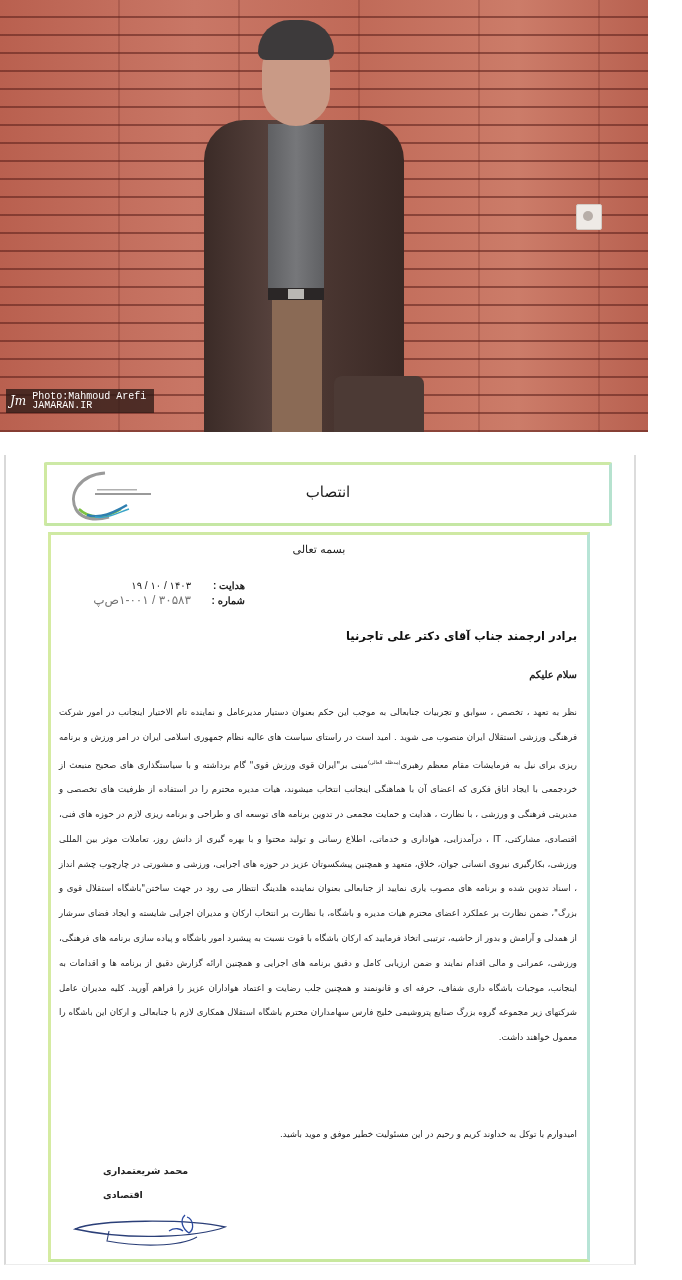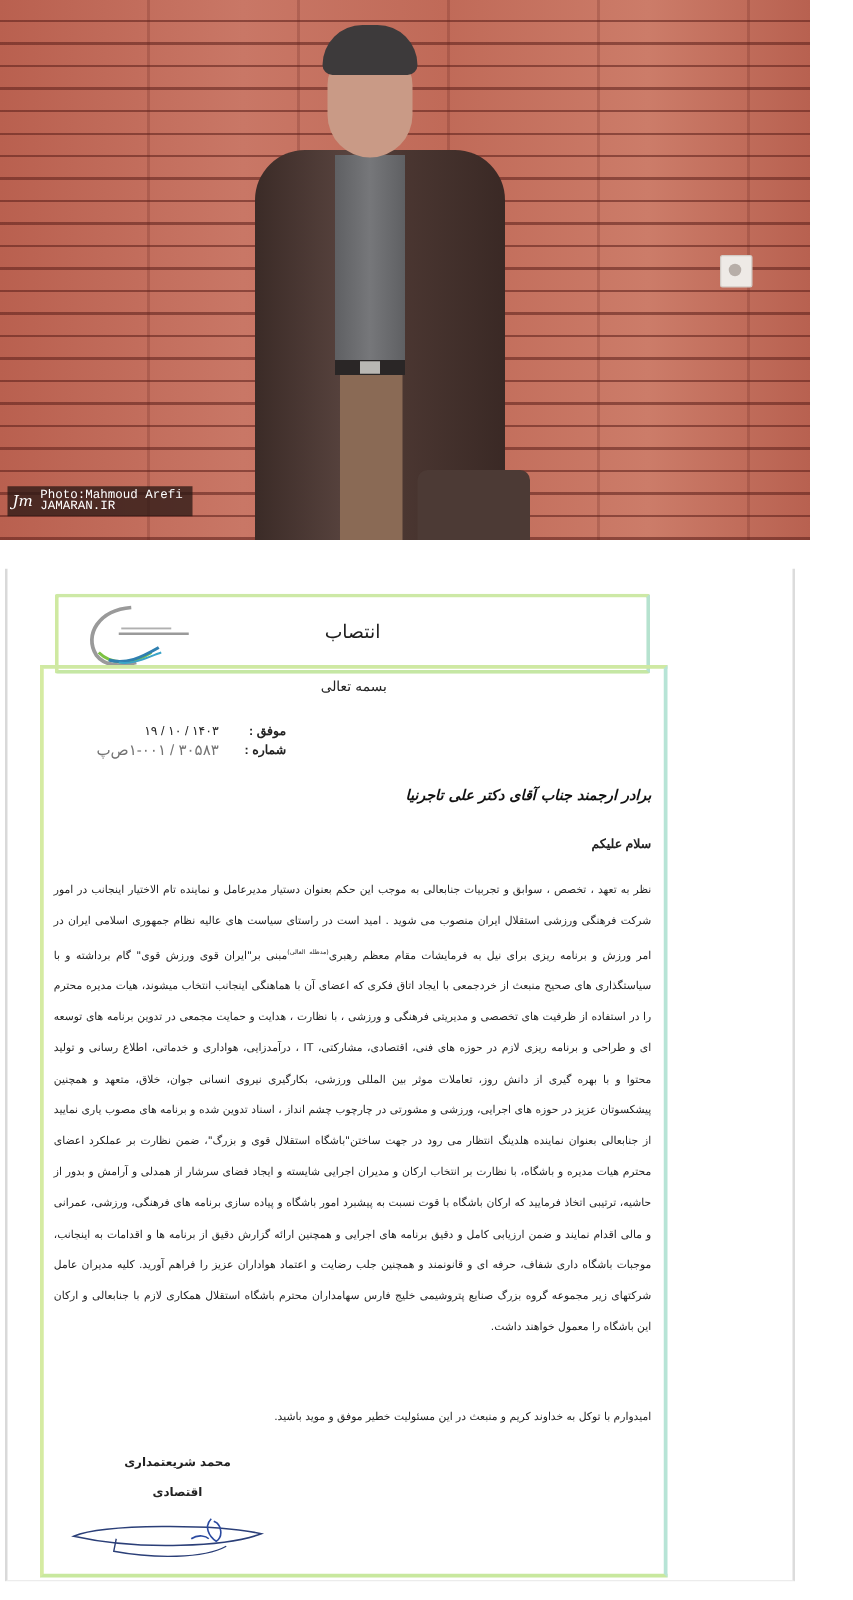--- a/index.html
+++ b/index.html
@@ -30,45 +30,45 @@
   .bag { position:absolute; left:134px; top:356px; width:90px; height:56px; background:#4c3a35; border-radius:8px 8px 0 0; }
 
   .credit { position:absolute; left:6px; top:389px; height:24px; padding:0 8px 0 4px; background:rgba(45,25,22,0.78); display:flex; align-items:center; gap:6px; }
   .credit-logo { font-family:"DejaVu Serif", serif; font-style:italic; color:#fff; font-size:12px; }
   .credit-text { display:flex; flex-direction:column; color:#fff; font-size:10px; line-height:9px; font-family:Liberation Mono, monospace; }
 
   
   .paper { position:absolute; left:4px; top:455px; width:632px; height:810px; background:#ffffff;
     border-left:2px solid #d9d9d9; border-right:2px solid #dcdcdc; border-bottom:1px solid #ececec; box-sizing:border-box; }
 
-  .header-box { position:absolute; left:38px; top:7px; width:476px; height:64px; box-sizing:border-box;
+  .header-box { position:absolute; left:38px; top:7px; width:568px; height:64px; box-sizing:border-box;
     border:3px solid; border-radius:2px;
-    border-color:#cde9a6 #b6e2cf #c5e7a4 #cfe9a1;margin-top:13px; }
+    border-color:#cde9a6 #b6e2cf #c5e7a4 #cfe9a1; }
   .logo { position:absolute; left:18px; top:4px; width:96px; height:54px; }
   .header-title { position:absolute; left:0; right:0; top:18px; text-align:center; font-family:"DejaVu Serif", serif; font-size:15px; color:#1e1e1e; direction:rtl; }
 
-  .body-box { position:absolute; left:26px; top:77px; width:502px; height:730px; box-sizing:border-box;
+  .body-box { position:absolute; left:42px; top:77px; width:542px; height:730px; box-sizing:border-box;
     border-top:3px solid #cfe9a3; border-left:3px solid #d5eba2; border-right:3px solid #b7e4d6; border-bottom:3px solid #c8e89e; }
 
   .bismillah { position:absolute; left:0; right:0; top:8px; text-align:center; font-family:"DejaVu Serif", serif; font-size:11px; color:#222; direction:rtl; }
 
   .meta { position:absolute; left:34px; top:43px; width:160px; direction:rtl; font-size:10px; color:#222; line-height:15px; font-family:"Liberation Sans", sans-serif; }
   .meta-row { display:flex; gap:8px; }
   .meta-label { font-weight:bold; width:46px; }
   .meta-number-hand { color:#737373; font-size:12px; }
 
-  .recipient { position:absolute; right:10px; top:94px; direction:rtl; font-weight:bold; font-size:11.5px; color:#111; font-family:"DejaVu Sans", sans-serif;font-style:italic; }
+  .recipient { position:absolute; right:10px; top:94px; direction:rtl; font-weight:bold; font-size:11.5px; color:#111; font-family:"DejaVu Sans", sans-serif; }
   .greeting { position:absolute; right:10px; top:134px; direction:rtl; font-size:10px; font-weight:bold; color:#222; font-family:Liberation Sans, sans-serif; }
 
   .letter-body { position:absolute; left:8px; right:10px; top:165px; direction:rtl; text-align:justify; text-align-last:right;
     font-family:"DejaVu Sans", sans-serif; font-size:8.6px; line-height:24.8px; color:#222; }
   .sup { font-size:5px; vertical-align:super; }
   .closing { position:absolute; left:8px; right:10px; top:594px; direction:rtl; font-size:8.6px; color:#222; font-family:"DejaVu Sans", sans-serif; }
 
-  .signer { position:absolute; left:52px; top:624px; width:110px; text-align:center; direction:rtl; font-weight:bold; font-size:9.5px; color:#222; line-height:24px; font-family:"DejaVu Sans", sans-serif; }
+  .signer { position:absolute; left:52px; top:624px; width:110px; text-align:left; direction:rtl; font-weight:bold; font-size:9.5px; color:#222; line-height:24px; font-family:"DejaVu Sans", sans-serif; }
   .signature { position:absolute; left:18px; top:676px; width:160px; height:40px; }
 </style>
 </head>
 <body>
 
 <div class="photo">
   <div class="brick-joints"></div>
   <div class="socket"></div>
   <div class="person">
     <div class="jacket"></div>
@@ -101,35 +101,35 @@
       <rect x="32" y="20" width="40" height="1.5" fill="#b0b0b0"></rect>
     </svg>
     <div class="header-title">انتصاب</div>
   </div>
 
   <div class="body-box">
     <div class="bismillah">بسمه تعالی</div>
 
     <div class="meta">
       <div class="meta-row">
-        <span class="meta-label">موفق :</span>
+        <span class="meta-label">هدایت :</span>
         <span>۱۴۰۳ / ۱۰ / ۱۹</span>
       </div>
       <div class="meta-row">
         <span class="meta-label">شماره :</span>
         <span class="meta-number-hand">۳۰۵۸۳ / ۱-۰۰۱ص‌پ</span>
       </div>
     </div>
 
     <div class="recipient">برادر ارجمند جناب آقای دکتر علی تاجرنیا</div>
     <div class="greeting">سلام علیکم</div>
 
     <div class="letter-body"><span>نظر به تعهد ، تخصص ، سوابق و تجربیات جنابعالی به موجب این حکم بعنوان دستیار مدیرعامل و نماینده تام الاختیار اینجانب در امور شرکت فرهنگی ورزشی استقلال ایران منصوب می شوید . امید است در راستای سیاست های عالیه نظام جمهوری اسلامی ایران در امر ورزش و برنامه ریزی برای نیل به فرمایشات مقام معظم رهبری</span><span class="sup">(مدظله العالی)</span><span>مبنی بر"ایران قوی ورزش قوی" گام برداشته و با سیاستگذاری های صحیح منبعث از خردجمعی با ایجاد اتاق فکری که اعضای آن با هماهنگی اینجانب انتخاب میشوند، هیات مدیره محترم را در استفاده از ظرفیت های تخصصی و مدیریتی فرهنگی و ورزشی ، با نظارت ، هدایت و حمایت مجمعی در تدوین برنامه های توسعه ای و طراحی و برنامه ریزی لازم در حوزه های فنی، اقتصادی، مشارکتی، IT ، درآمدزایی، هواداری و خدماتی، اطلاع رسانی و تولید محتوا و با بهره گیری از دانش روز، تعاملات موثر بین المللی ورزشی، بکارگیری نیروی انسانی جوان، خلاق، متعهد و همچنین پیشکسوتان عزیز در حوزه های اجرایی، ورزشی و مشورتی در چارچوب چشم انداز ، اسناد تدوین شده و برنامه های مصوب یاری نمایید از جنابعالی بعنوان نماینده هلدینگ انتظار می رود در جهت ساختن"باشگاه استقلال قوی و بزرگ"، ضمن نظارت بر عملکرد اعضای محترم هیات مدیره و باشگاه، با نظارت بر انتخاب ارکان و مدیران اجرایی شایسته و ایجاد فضای سرشار از همدلی و آرامش و بدور از حاشیه، ترتیبی اتخاذ فرمایید که ارکان باشگاه با قوت نسبت به پیشبرد امور باشگاه و پیاده سازی برنامه های فرهنگی، ورزشی، عمرانی و مالی اقدام نمایند و ضمن ارزیابی کامل و دقیق برنامه های اجرایی و همچنین ارائه گزارش دقیق از برنامه ها و اقدامات به اینجانب، موجبات باشگاه داری شفاف، حرفه ای و قانونمند و همچنین جلب رضایت و اعتماد هواداران عزیز را فراهم آورید. کلیه مدیران عامل شرکتهای زیر مجموعه گروه بزرگ صنایع پتروشیمی خلیج فارس سهامداران محترم باشگاه استقلال همکاری لازم با جنابعالی و ارکان این باشگاه را معمول خواهند داشت.</span></div>
 
-    <div class="closing">امیدوارم با توکل به خداوند کریم و منبعث در این مسئولیت خطیر موفق و موید باشید.</div>
+    <div class="closing">امیدوارم با توکل به خداوند کریم و رحیم در این مسئولیت خطیر موفق و موید باشید.</div>
 
     <div class="signer">
       <div>محمد شریعتمداری</div>
       <div>اقتصادی</div>
     </div>
 
     <svg class="signature" viewBox="0 0 160 40">
       <path d="M6 18 C30 8 120 8 156 16 C130 26 60 30 6 18 Z" fill="none" stroke="#2b3f78" stroke-width="1.3"></path>
       <path d="M40 20 L38 30 C70 36 110 36 128 26" fill="none" stroke="#2b3f78" stroke-width="1.1"></path>
       <path d="M116 4 C110 10 114 18 120 22 C126 18 124 8 118 6 M100 20 C106 16 112 18 114 20" fill="none" stroke="#2b4aa0" stroke-width="1.3"></path>

